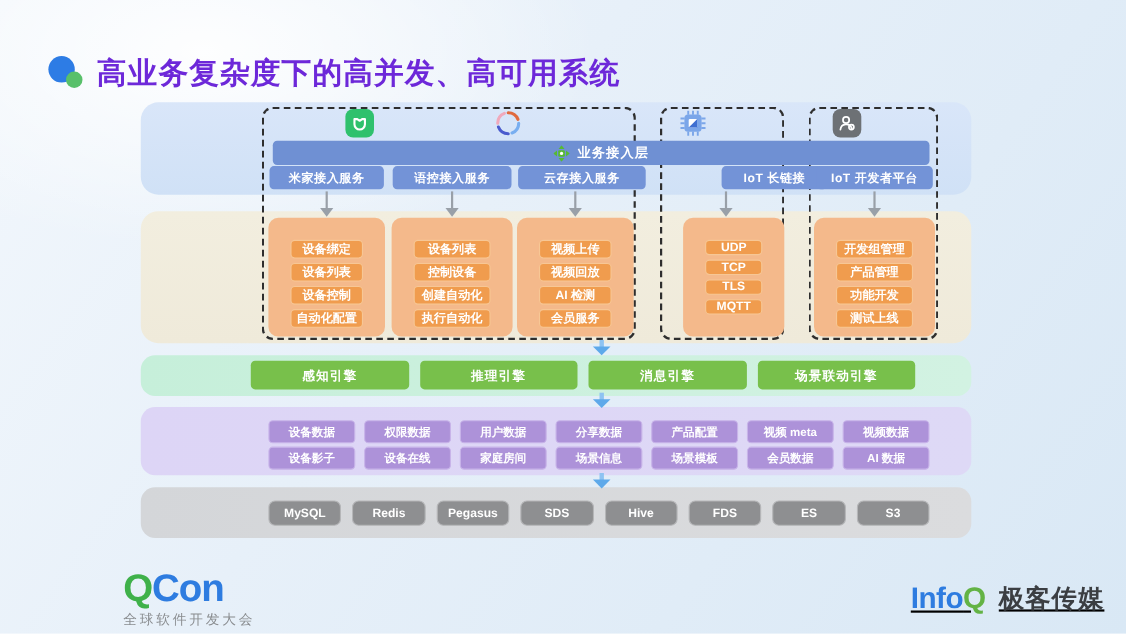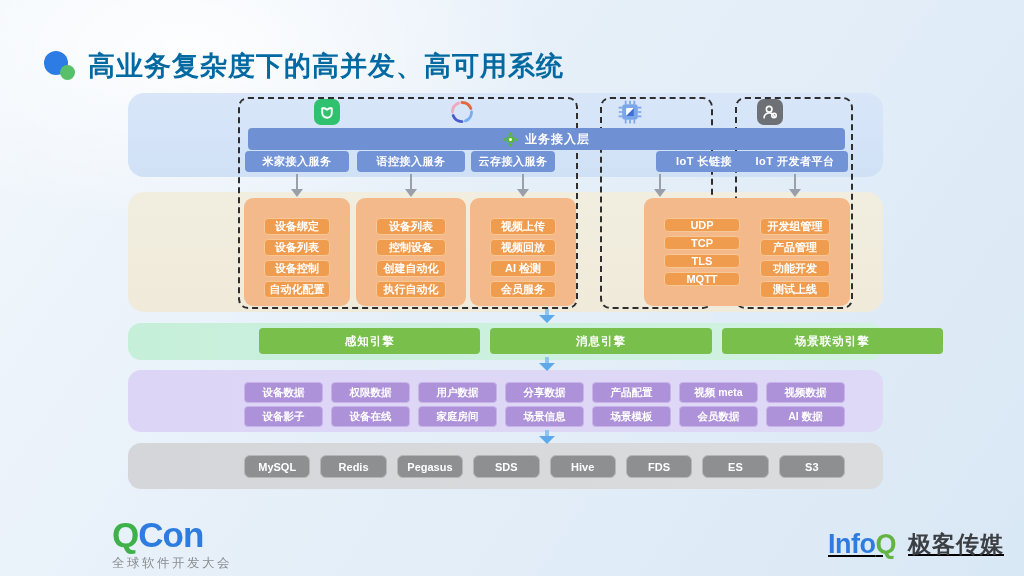--- a/index.html
+++ b/index.html
@@ -10,21 +10,21 @@
       radial-gradient(ellipse 600px 300px at 18% 8%, rgba(255,255,255,.9), rgba(255,255,255,0) 60%),
       linear-gradient(125deg,#f2f7fc 0%, #e7f0f9 40%, #d9e8f5 100%);
     position:relative;
   }
 
   
   .title-wrap { position:absolute; left:44px; top:48px; display:flex; align-items:center; }
   .title-icon { position:relative; width:34px; height:34px; margin-right:10px; }
   .title-icon .dot-blue { position:absolute; left:0; top:2px; width:24px; height:24px; border-radius:50%; background:#2d7ce5; }
   .title-icon .dot-green { position:absolute; left:16px; top:16px; width:15px; height:15px; border-radius:50%; background:#58c06a; }
-  .page-title { font-size:27px; font-weight:800; color:#0369a1; letter-spacing:1px; }
+  .page-title { font-size:27px; font-weight:800; color:#6d28d9; letter-spacing:1px; }
 
   
   .band { position:absolute; left:128px; width:755px; }
   .band-access  { top:93px;  height:84px;  border-radius:16px; background:linear-gradient(180deg,#d9e6f9,#d0e1f6); }
   .band-cap     { top:192px; height:120px; border-radius:16px; background:linear-gradient(180deg,#f2eedf,#efeada); }
   .band-engine  { top:323px; height:37px;  border-radius:13px; background:linear-gradient(90deg,#c6efda,#d2f2e2); }
   .band-data    { top:370px; height:62px;  border-radius:13px; background:linear-gradient(90deg,#ddd5f6,#ded9f6); }
   .band-storage { top:443px; height:46px;  border-radius:13px; background:linear-gradient(90deg,#d4d6d9,#dbdcde); }
 
   
@@ -43,49 +43,49 @@
   
   .access-bar { position:absolute; left:248px; top:128px; width:597px; height:22px; z-index:5;
     background:#6f90d3; border-radius:4px; display:flex; align-items:center; justify-content:center; gap:7px;
     color:#fff; font-size:12px; font-weight:700; letter-spacing:1px; }
 
   
   .svc-btn { position:absolute; top:151px; height:21px; z-index:4; background:#7393d7; border-radius:4px;
     color:#fff; font-size:11px; font-weight:700; display:flex; align-items:center; justify-content:center; letter-spacing:.5px; }
   .svc-1 { left:245px; width:104px; }
   .svc-2 { left:357px; width:108px; }
-  .svc-3 { left:471px; width:84px;font-family:Liberation Mono, monospace; }
+  .svc-3 { left:471px; width:116px;font-family:Liberation Mono, monospace; }
   .svc-4 { left:612px; width:96px;margin-left:44px;  }
   .svc-5 { left:742px; width:106px; }
 
   .connector { position:absolute; top:174px; width:12px; height:23px; }
   .connector::before { content:""; position:absolute; left:5px; top:0; width:2px; height:16px; background:#99a0a8; }
   .connector::after  { content:""; position:absolute; left:0; top:15px; width:0; height:0;
     border-left:6px solid transparent; border-right:6px solid transparent; border-top:8px solid #99a0a8; }
   .conn-1 { left:291px; } .conn-2 { left:405px; } .conn-3 { left:517px; } .conn-4 { left:654px; } .conn-5 { left:789px; }
 
   .cap-group { position:absolute; top:198px; height:108px; background:#f4b98b; border-radius:9px;
     padding:20px; display:flex; flex-direction:column; gap:4px; }
   .grp-1 { left:244px; width:106px; }
   .grp-2 { left:356px; width:110px; }
   .grp-3 { left:470px; width:106px; }
-  .grp-4 { left:644px; width:116px; }
+  .grp-4 { left:621px; width:92px; }
   .grp-5 { left:740px; width:110px; }
   .cap-btn { flex:1; background:#f09c4e; border:1px solid #f7c795; border-radius:4px;
     color:#fff; font-size:11px; font-weight:600; display:flex; align-items:center; justify-content:center; }
 
   
   .flow-arrow { position:absolute; left:539px; width:16px; height:14px; }
   .flow-arrow::before { content:""; position:absolute; left:6px; top:0; width:4px; height:7px; background:#8ec3f2; }
   .flow-arrow::after  { content:""; position:absolute; left:0; top:6px; width:0; height:0;
     border-left:8px solid transparent; border-right:8px solid transparent; border-top:8px solid #5ea9ea; }
   .fa-1 { top:309px; } .fa-2 { top:357px; } .fa-3 { top:430px; }
 
   
-  .engine-row { position:absolute; left:259px; top:328px; width:684px; height:26px; display:flex; gap:10px; }
+  .engine-row { position:absolute; left:228px; top:328px; width:604px; height:26px; display:flex; gap:10px; }
   .engine-btn { flex:1; background:#78c04b; border-radius:4px; color:#fff; font-size:11.5px; font-weight:700;
     display:flex; align-items:center; justify-content:center; letter-spacing:1px; }
 
   
   .data-row { position:absolute; left:244px; width:601px; height:21px; display:flex; gap:8px; }
   .data-row-1 { top:382px; } .data-row-2 { top:406px; }
   .data-btn { flex:1; background:#ad92d9; border:1px solid #c8b4e9; border-radius:4px; color:#fff;
     font-size:10.5px; font-weight:600; display:flex; align-items:center; justify-content:center; }
 
   
@@ -214,20 +214,21 @@
   <div class="cap-btn">功能开发</div>
   <div class="cap-btn">测试上线</div>
 </div>
 
 <div class="flow-arrow fa-1"></div>
 <div class="flow-arrow fa-2"></div>
 <div class="flow-arrow fa-3"></div>
 
 <div class="engine-row">
   <div class="engine-btn">感知引擎</div>
+  <div class="engine-btn">推理引擎</div>
   <div class="engine-btn">消息引擎</div>
   <div class="engine-btn">场景联动引擎</div>
 </div>
 
 <div class="data-row data-row-1">
   <div class="data-btn">设备数据</div>
   <div class="data-btn">权限数据</div>
   <div class="data-btn">用户数据</div>
   <div class="data-btn">分享数据</div>
   <div class="data-btn">产品配置</div>

